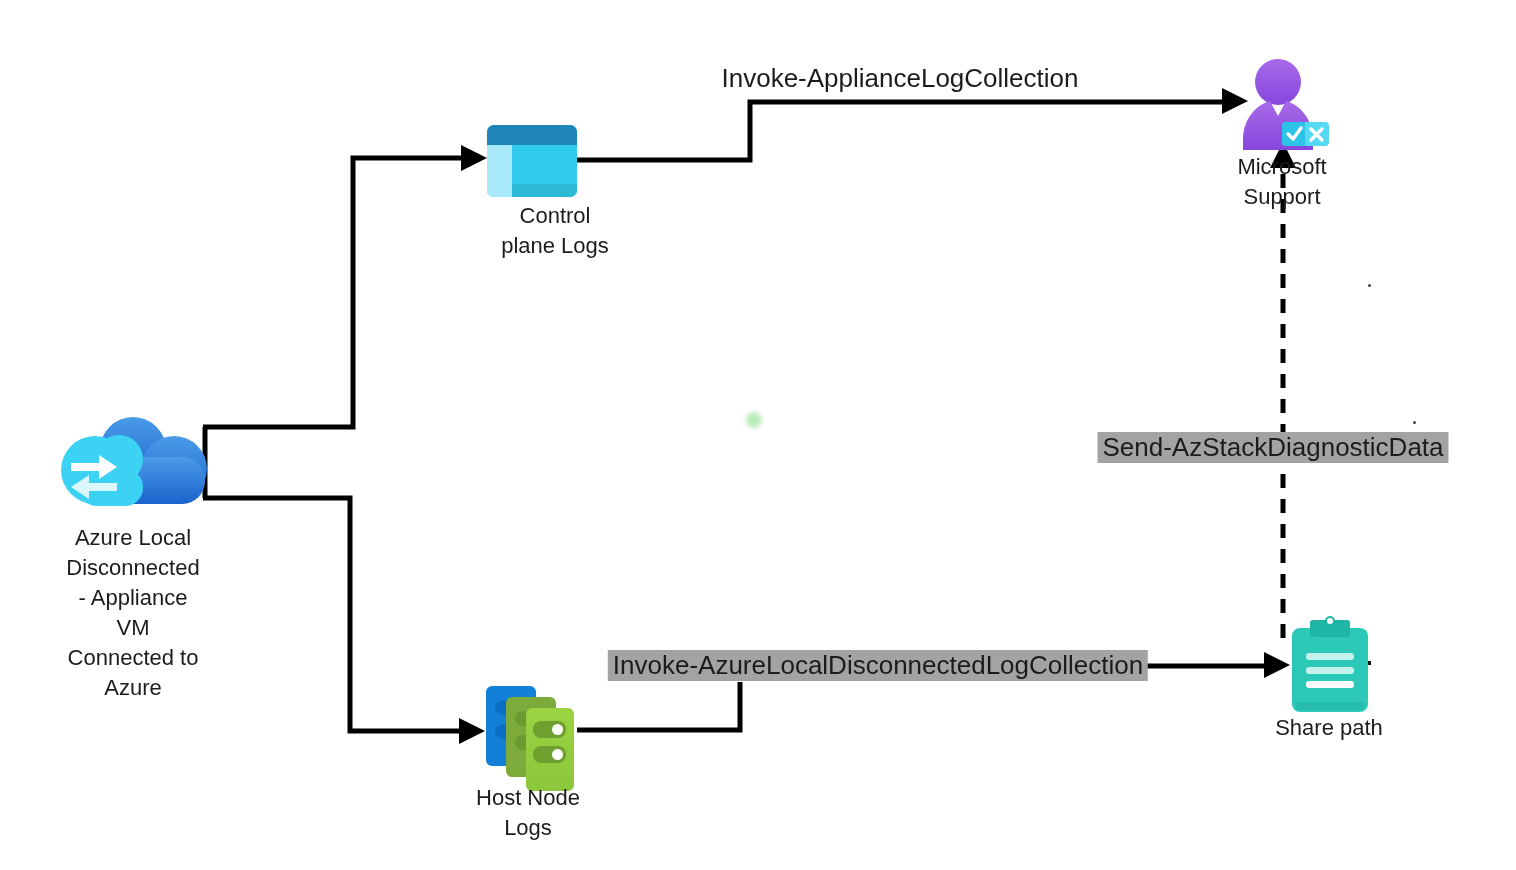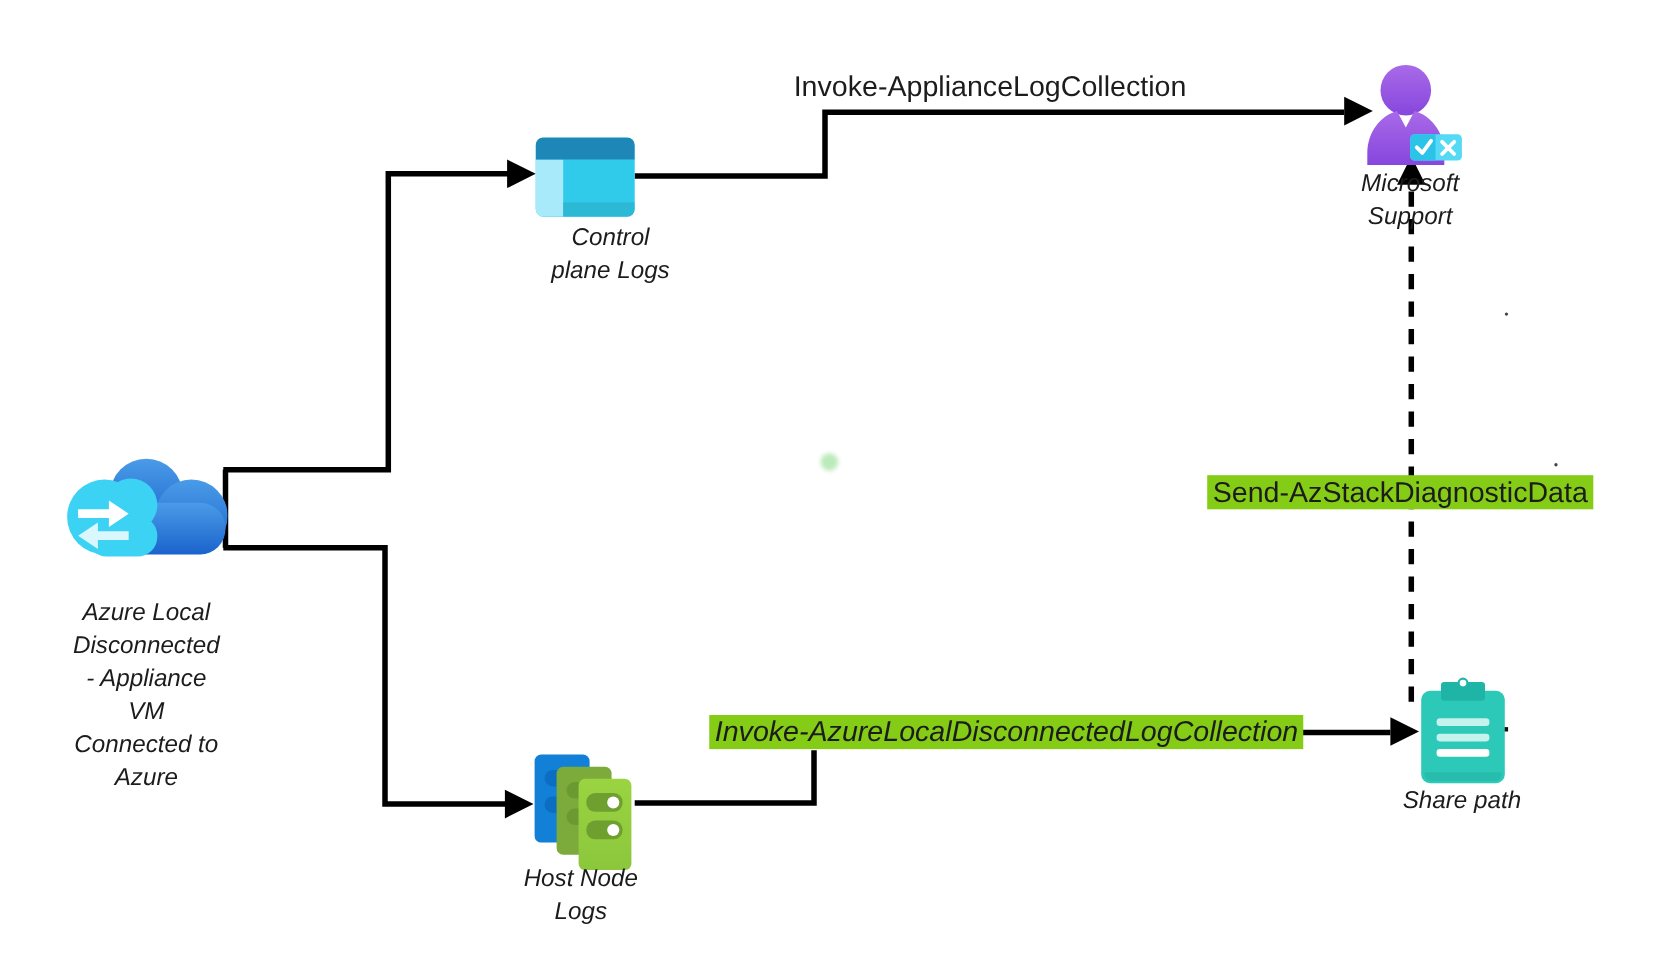--- a/index.html
+++ b/index.html
@@ -3,27 +3,27 @@
 <meta charset="utf-8">
 <style>
   html,body{margin:0;padding:0;background:#ffffff;}
   .canvas{
     position:relative;width:1516px;height:870px;background:#ffffff;overflow:hidden;
     font-family:"Liberation Sans","DejaVu Sans",sans-serif;color:#1c1c1c;
   }
   .layer{position:absolute;left:0;top:0;width:1516px;height:870px;}
   .lbl{
     position:absolute;text-align:center;white-space:pre-line;
-    font-size:22px;line-height:30px;color:#1c1c1c;transform:translateX(-50%);font-style:italic;
+    font-size:22px;line-height:30px;color:#1c1c1c;transform:translateX(-50%);
   }
   .edge-lbl{
     position:absolute;text-align:center;white-space:nowrap;
     font-size:26px;color:#1c1c1c;transform:translateX(-50%);
   }
-  .whitebg{background:#84cc16;padding:0 5px;text-align:center;}
+  .whitebg{background:#a3a3a3;padding:0 5px;text-align:center;}
   
   .cp-icon{position:absolute;left:487px;top:125px;width:90px;height:72px;border-radius:7px;overflow:hidden;background:#30cbea;}
   .cp-top{position:absolute;left:0;top:0;right:0;height:20px;background:#1e87b8;}
   .cp-left{position:absolute;left:0;top:20px;bottom:0;width:25px;background:#a9eafa;}
   .cp-shade{position:absolute;left:25px;right:0;bottom:0;height:13px;background:#2cb9d6;}
   
   .host-icon{position:absolute;left:486px;top:686px;width:92px;height:106px;}
   .card{position:absolute;border-radius:6px;}
   .card-back{left:0;top:0;width:50px;height:80px;background:#1180d6;}
   .card-mid{left:20px;top:11px;width:50px;height:80px;background:#7cab3b;}
@@ -150,35 +150,35 @@
     <div class="clip-body">
       <div class="clip-shade"></div>
     </div>
     <div class="clip-tab"></div>
     <div class="clip-hole"></div>
     <div class="clip-line clip-line1"></div>
     <div class="clip-line clip-line2"></div>
     <div class="clip-line clip-line3"></div>
   </div>
 
-  <div class="lbl" style="left:133px;top:542px;text-align:center;">Azure Local
+  <div class="lbl" style="left:133px;top:523px;text-align:center;">Azure Local
 Disconnected
 - Appliance
 VM
 Connected to
 Azure</div>
   <div class="lbl" style="left:531px;top:201px;margin-left:24px;">Control
 plane Logs</div>
   <div class="lbl" style="left:528px;top:783px;">Host Node
 Logs</div>
   <div class="lbl" style="left:1282px;top:152px;">Microsoft
 Support</div>
   <div class="lbl" style="left:1329px;top:713px;">Share path</div>
 
   <div class="edge-lbl" style="left:900px;top:63px;">Invoke-ApplianceLogCollection</div>
-  <div class="edge-lbl whitebg" style="left:915px;top:650px;font-style:italic;">Invoke-AzureLocalDisconnectedLogCollection</div>
+  <div class="edge-lbl whitebg" style="left:878px;top:650px;">Invoke-AzureLocalDisconnectedLogCollection</div>
   <div class="edge-lbl whitebg" style="left:1273px;top:432px;">Send-AzStackDiagnosticData</div>
 
   <div class="artifact" style="left:1368px;top:284px;width:3px;height:3px;background:#444;"></div>
   <div class="artifact" style="left:1413px;top:421px;width:3px;height:3px;background:#444;"></div>
   <div class="artifact" style="left:746px;top:412px;width:16px;height:16px;background:#3dc43d;opacity:0.35;filter:blur(2px);"></div>
 
 </div>
 
 </body></html>

